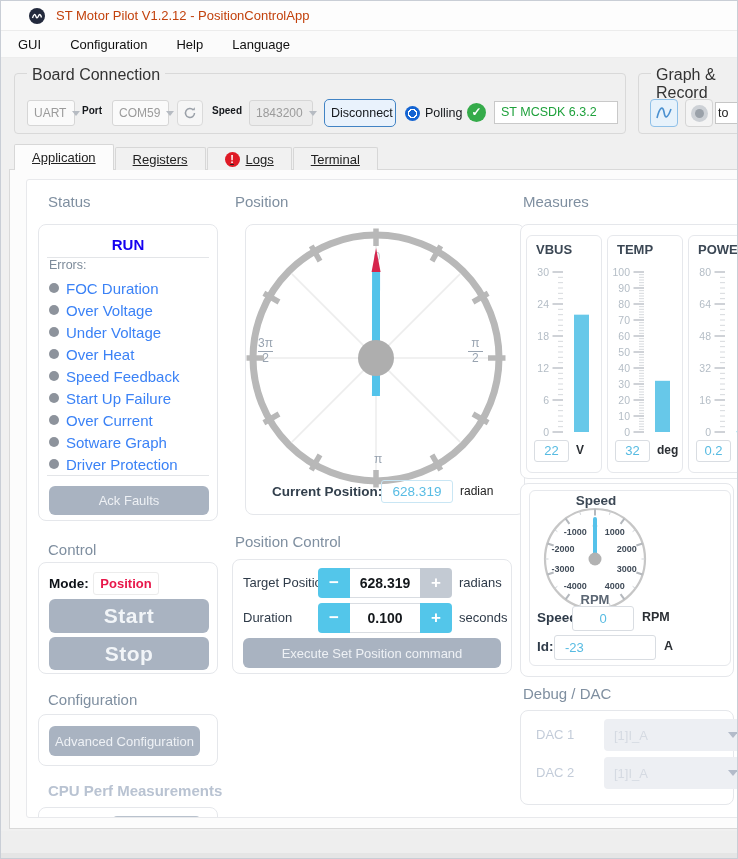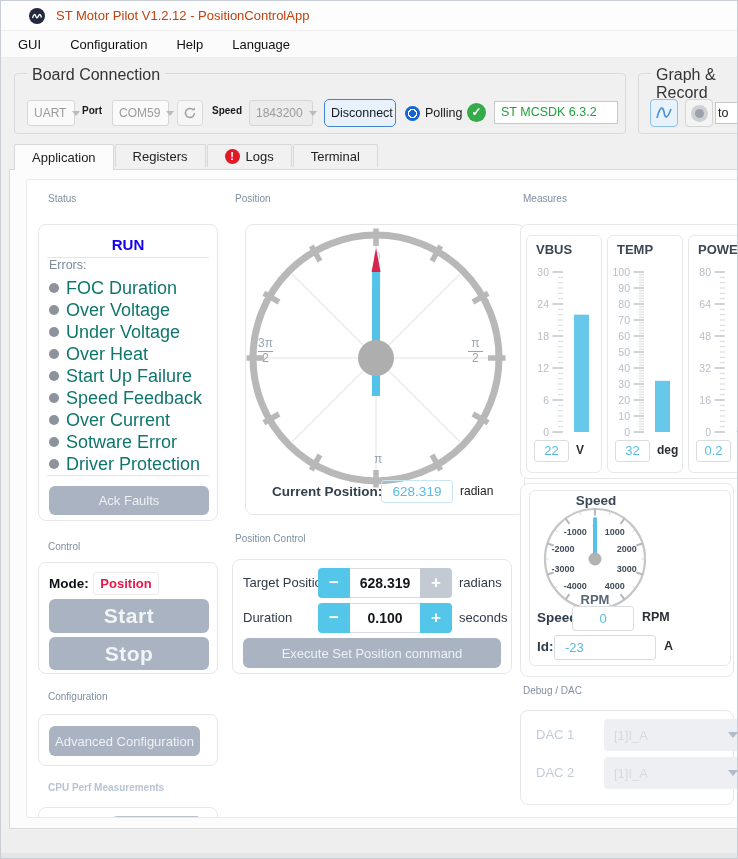--- a/index.html
+++ b/index.html
@@ -41,49 +41,49 @@
     font-size:12.5px;color:#1fa13c;line-height:21px;padding-left:6px;}
   .gbtn{position:absolute;top:25px;width:28px;height:28px;border-radius:4px;border:1px solid #d5d5d5;
     background:#f4f4f4;display:flex;align-items:center;justify-content:center;padding:0;}
   .gbtn.active{background:#e7f2fb;border-color:#8fc0e8;}
   .rec{width:17px;height:17px;border-radius:50%;background:#cdd1d6;position:relative;}
   .rec::after{content:"";position:absolute;left:4px;top:4px;width:9px;height:9px;border-radius:50%;background:#9aa1a9;}
   .gfield{position:absolute;left:76px;top:28px;width:60px;height:22px;background:#fff;border:1px solid #c6c6c6;
     font-size:12.5px;color:#222;line-height:20px;padding-left:2px;overflow:hidden;}
 
   
-  .tabrow{position:absolute;left:13px;top:143px;display:flex;align-items:flex-start;height:26px;z-index:3;}
+  .tabrow{position:absolute;left:13px;top:143px;display:flex;align-items:flex-end;height:26px;z-index:3;text-decoration:underline;}
   .tab{height:23px;padding:0 17px;display:flex;align-items:center;gap:6px;background:#f1f1f1;
     border:1px solid #d7d7d7;border-bottom:none;font-size:13px;color:#222;border-radius:2px 2px 0 0;margin-right:1px;}
   .tab.active{height:26px;background:#fcfcfc;}
   .alert-ic{width:15px;height:15px;border-radius:50%;background:#df1a26;color:#fff;font-weight:700;
     font-size:11px;line-height:15px;text-align:center;}
 
   
   .frame{position:absolute;left:8px;top:168px;width:732px;height:660px;background:#fcfcfc;
     border:1px solid #d9d9d9;z-index:2;}
   .panel{position:absolute;left:16px;top:9px;width:716px;height:639px;background:#fff;
     border:1px solid #e8e9ec;border-radius:3px;overflow:hidden;}
   .below{position:absolute;left:0;top:830px;width:738px;height:29px;background:#eeeeee;}
   .below .edge{position:absolute;left:0;top:22px;width:738px;height:7px;background:#e5e5e5;}
 
-  .seclbl{position:absolute;font-size:10px;color:#7f8fa0;}
+  .seclbl{position:absolute;font-size:15px;color:#7f8fa0;}
   .seclbl.faded{color:#b9c3d2;font-weight:bold;}
   .card{position:absolute;background:#fff;border:1px solid #e5e7eb;border-radius:8px;}
   .gray-btn{position:absolute;background:#a9b3c1;border:none;border-radius:6px;color:#eef1f5;
     font-family:inherit;font-size:13px;}
 
   
   .run{position:absolute;top:11px;left:0;right:0;text-align:center;font-weight:700;font-size:15px;color:#1500f0;}
   .hr{position:absolute;left:8px;right:8px;height:1px;background:#e3e5e8;}
   .errlbl{position:absolute;left:10px;top:33px;font-size:12.5px;color:#7d8b9a;}
   .errlist{position:absolute;left:10px;right:4px;top:52px;}
   .err-row{height:22px;display:flex;align-items:center;gap:7px;}
   .err-dot{width:10px;height:10px;border-radius:50%;background:#8d939c;flex:0 0 auto;}
-  .err-txt{font-size:18px;color:#0f766e;white-space:nowrap;}
+  .err-txt{font-size:15px;color:#3b82f6;white-space:nowrap;}
 
   
   #dial-svg{position:absolute;left:-2px;top:1px;}
   .frac{position:absolute;display:flex;flex-direction:column;align-items:center;font-size:12px;
     color:#98a3b0;line-height:1.15;}
   .frac .den{border-top:1px solid #98a3b0;padding:0 4px;}
   .pibtm{position:absolute;font-size:12px;color:#98a3b0;}
   .cp-lbl{position:absolute;left:26px;top:259px;font-size:13.5px;font-weight:600;color:#33404d;}
   .cp-box{position:absolute;left:135px;top:255px;width:72px;height:23px;border:1px solid #c9e6f4;
     border-radius:3px;font-size:13.5px;color:#58bce4;text-align:center;line-height:21px;}
@@ -230,33 +230,33 @@
             <div class="err-row">
               <span class="err-dot"></span>
               <span class="err-txt">Under Voltage</span>
             </div>
             <div class="err-row">
               <span class="err-dot"></span>
               <span class="err-txt">Over Heat</span>
             </div>
             <div class="err-row">
               <span class="err-dot"></span>
+              <span class="err-txt">Speed Feedback</span>
+            </div>
+            <div class="err-row">
+              <span class="err-dot"></span>
               <span class="err-txt">Start Up Failure</span>
             </div>
             <div class="err-row">
               <span class="err-dot"></span>
-              <span class="err-txt">Speed Feedback</span>
-            </div>
-            <div class="err-row">
-              <span class="err-dot"></span>
               <span class="err-txt">Over Current</span>
             </div>
             <div class="err-row">
               <span class="err-dot"></span>
-              <span class="err-txt">Sotware Error</span>
+              <span class="err-txt">Sotware Graph</span>
             </div>
             <div class="err-row">
               <span class="err-dot"></span>
               <span class="err-txt">Driver Protection</span>
             </div>
           </div>
         <div class="hr" style="top:250px;"></div>
         <button class="gray-btn" style="left:10px;top:261px;width:160px;height:29px;">Ack Faults</button>
       </div>
 

